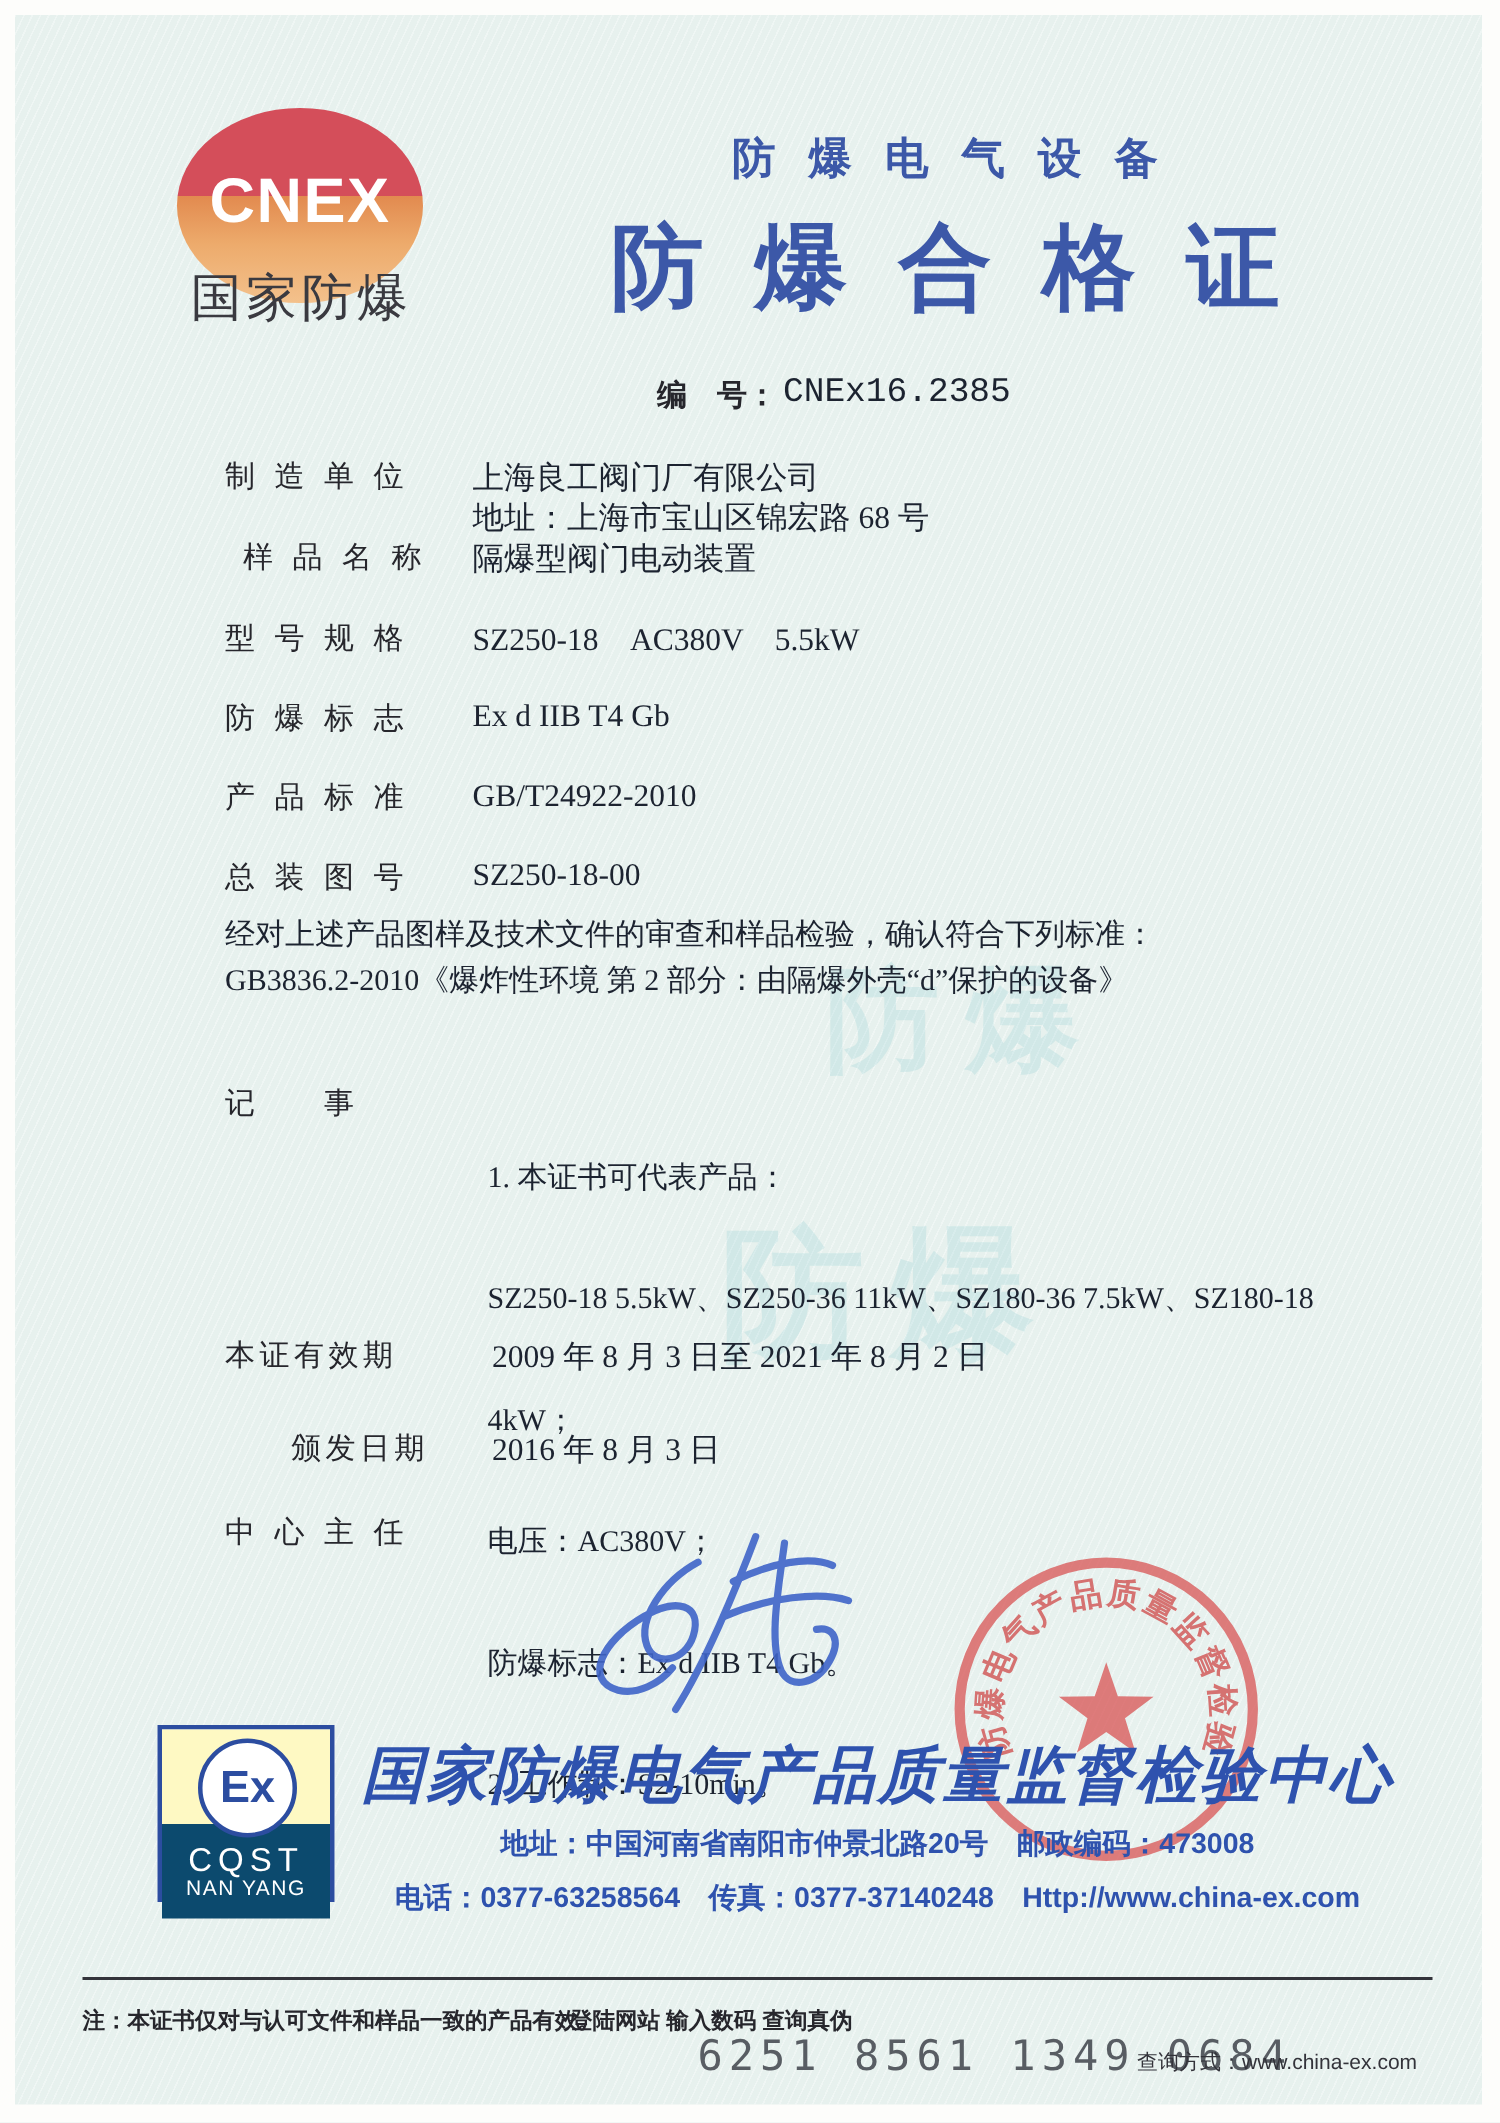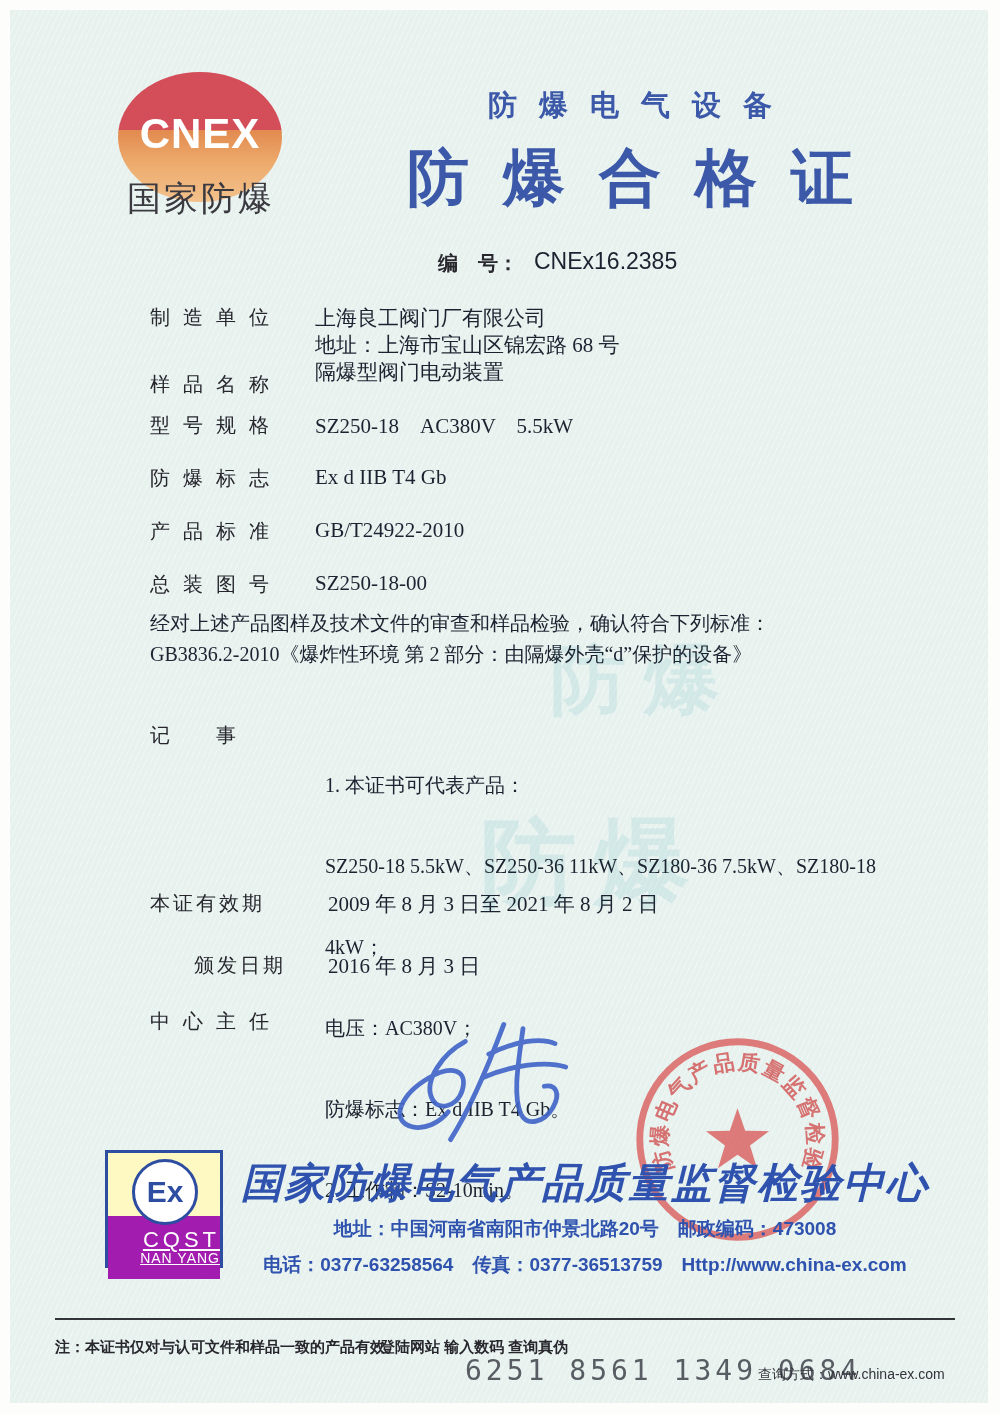--- a/index.html
+++ b/index.html
@@ -32,21 +32,21 @@
   }
   .doc-type{
     left:290px;top:76px;width:660px;text-align:center;
     color:#3c58a8;font-size:29px;font-weight:bold;letter-spacing:22px;text-indent:22px;
   }
   .doc-title{
     left:290px;top:126px;width:660px;text-align:center;
     color:#3c58a8;font-size:62px;font-weight:bold;letter-spacing:34px;text-indent:34px;
   }
   .certno-label{left:428px;top:240px;font-size:20px;font-weight:bold;color:#26262c;white-space:pre-wrap;font-family:Liberation Mono, monospace;}
-  .certno-value{left:524px;top:238px;font-size:23px;font-family:Liberation Sans, sans-serif;color:#1c2330;}
+  .certno-value{left:512px;top:238px;font-size:23px;font-family:Liberation Mono, monospace;color:#1c2330;}
 
   
   .row-label{
     font-size:20px;color:#26262c;letter-spacing:13px;font-weight:500;white-space:pre-wrap;
   }
   .row-value{
     font-size:21px;font-family:"Liberation Serif",serif;color:#1c2330;white-space:pre-wrap;
   }
   .statement{
     left:140px;top:598px;width:740px;font-size:20px;line-height:31px;
@@ -68,22 +68,22 @@
     border:3px solid #2c4da0;box-sizing:border-box;
   }
   .cqst-top{height:63px;position:relative;background:#fef9c3;}
   .cqst-circle{
     position:absolute;left:24px;top:6px;width:60px;height:60px;border-radius:50%;
     border:3px solid #2c4da0;background:#fff;z-index:2;
     display:flex;align-items:center;justify-content:center;
     color:#2c4da0;font-weight:bold;font-size:30px;
   }
   .cqst-bottom{
-    height:49px;background:#a21caf;color:#fff;text-align:right;
-    padding-top:14px;box-sizing:content-box;text-decoration:underline;
+    height:49px;background:#0c4a6e;color:#fff;text-align:center;
+    padding-top:14px;box-sizing:content-box;
   }
   .cqst-org{font-size:22px;letter-spacing:4px;line-height:20px;}
   .cqst-city{font-size:14px;letter-spacing:1px;line-height:17px;}
   .issuer-name{
     left:225px;top:1146px;width:700px;text-align:center;
     color:#2e52ae;font-size:41px;font-weight:bold;font-style:italic;
     font-family:"Liberation Serif",serif;letter-spacing:2px;white-space:nowrap;
   }
   .issuer-address{
     left:225px;top:1206px;width:700px;text-align:center;
@@ -124,21 +124,21 @@
   <div class="abs doc-title">防爆合格证</div>
   <div class="abs doc-type">防爆电气设备</div>
 
   <div class="abs certno-label">编　号：</div>
   <div class="abs certno-value">CNEx16.2385</div>
 
   <div class="abs row-label" style="left:140px;top:294px;">制造单位</div>
   <div class="abs row-value" style="left:305px;top:294px;">上海良工阀门厂有限公司</div>
   <div class="abs row-value" style="left:305px;top:321px;">地址：上海市宝山区锦宏路 68 号</div>
 
-  <div class="abs row-label" style="left:140px;top:348px;margin-top:13px;">样品名称</div>
+  <div class="abs row-label" style="left:152px;top:348px;">样品名称</div>
   <div class="abs row-value" style="left:305px;top:348px;">隔爆型阀门电动装置</div>
 
   <div class="abs row-label" style="left:140px;top:402px;">型号规格</div>
   <div class="abs row-value" style="left:305px;top:402px;">SZ250-18　AC380V　5.5kW</div>
 
   <div class="abs row-label" style="left:140px;top:455px;">防爆标志</div>
   <div class="abs row-value" style="left:305px;top:455px;">Ex d IIB T4 Gb</div>
 
   <div class="abs row-label" style="left:140px;top:508px;">产品标准</div>
   <div class="abs row-value" style="left:305px;top:508px;">GB/T24922-2010</div>
@@ -195,21 +195,21 @@
         <span>Ex</span>
       </div>
     </div>
     <div class="cqst-bottom">
       <div class="cqst-org">CQST</div>
       <div class="cqst-city">NAN YANG</div>
     </div>
   </div>
   <div class="abs issuer-name">国家防爆电气产品质量监督检验中心</div>
   <div class="abs issuer-address">地址：中国河南省南阳市仲景北路20号　邮政编码：473008</div>
-  <div class="abs issuer-contact">电话：0377-63258564　传真：0377-36513759　Http://www.china-ex.com</div>
+  <div class="abs issuer-contact">电话：0377-63258564　传真：0377-37140248　Http://www.china-ex.com</div>
 
   <div class="abs divider"></div>
   <div class="abs foot-note">注：本证书仅对与认可文件和样品一致的产品有效。</div>
   <div class="abs foot-hint">登陆网站 输入数码 查询真伪</div>
   <div class="abs foot-code">6251 8561 1349 0684</div>
   <div class="abs foot-query">查询方式：www.china-ex.com</div>
 
 </div>
 
 </body></html>

